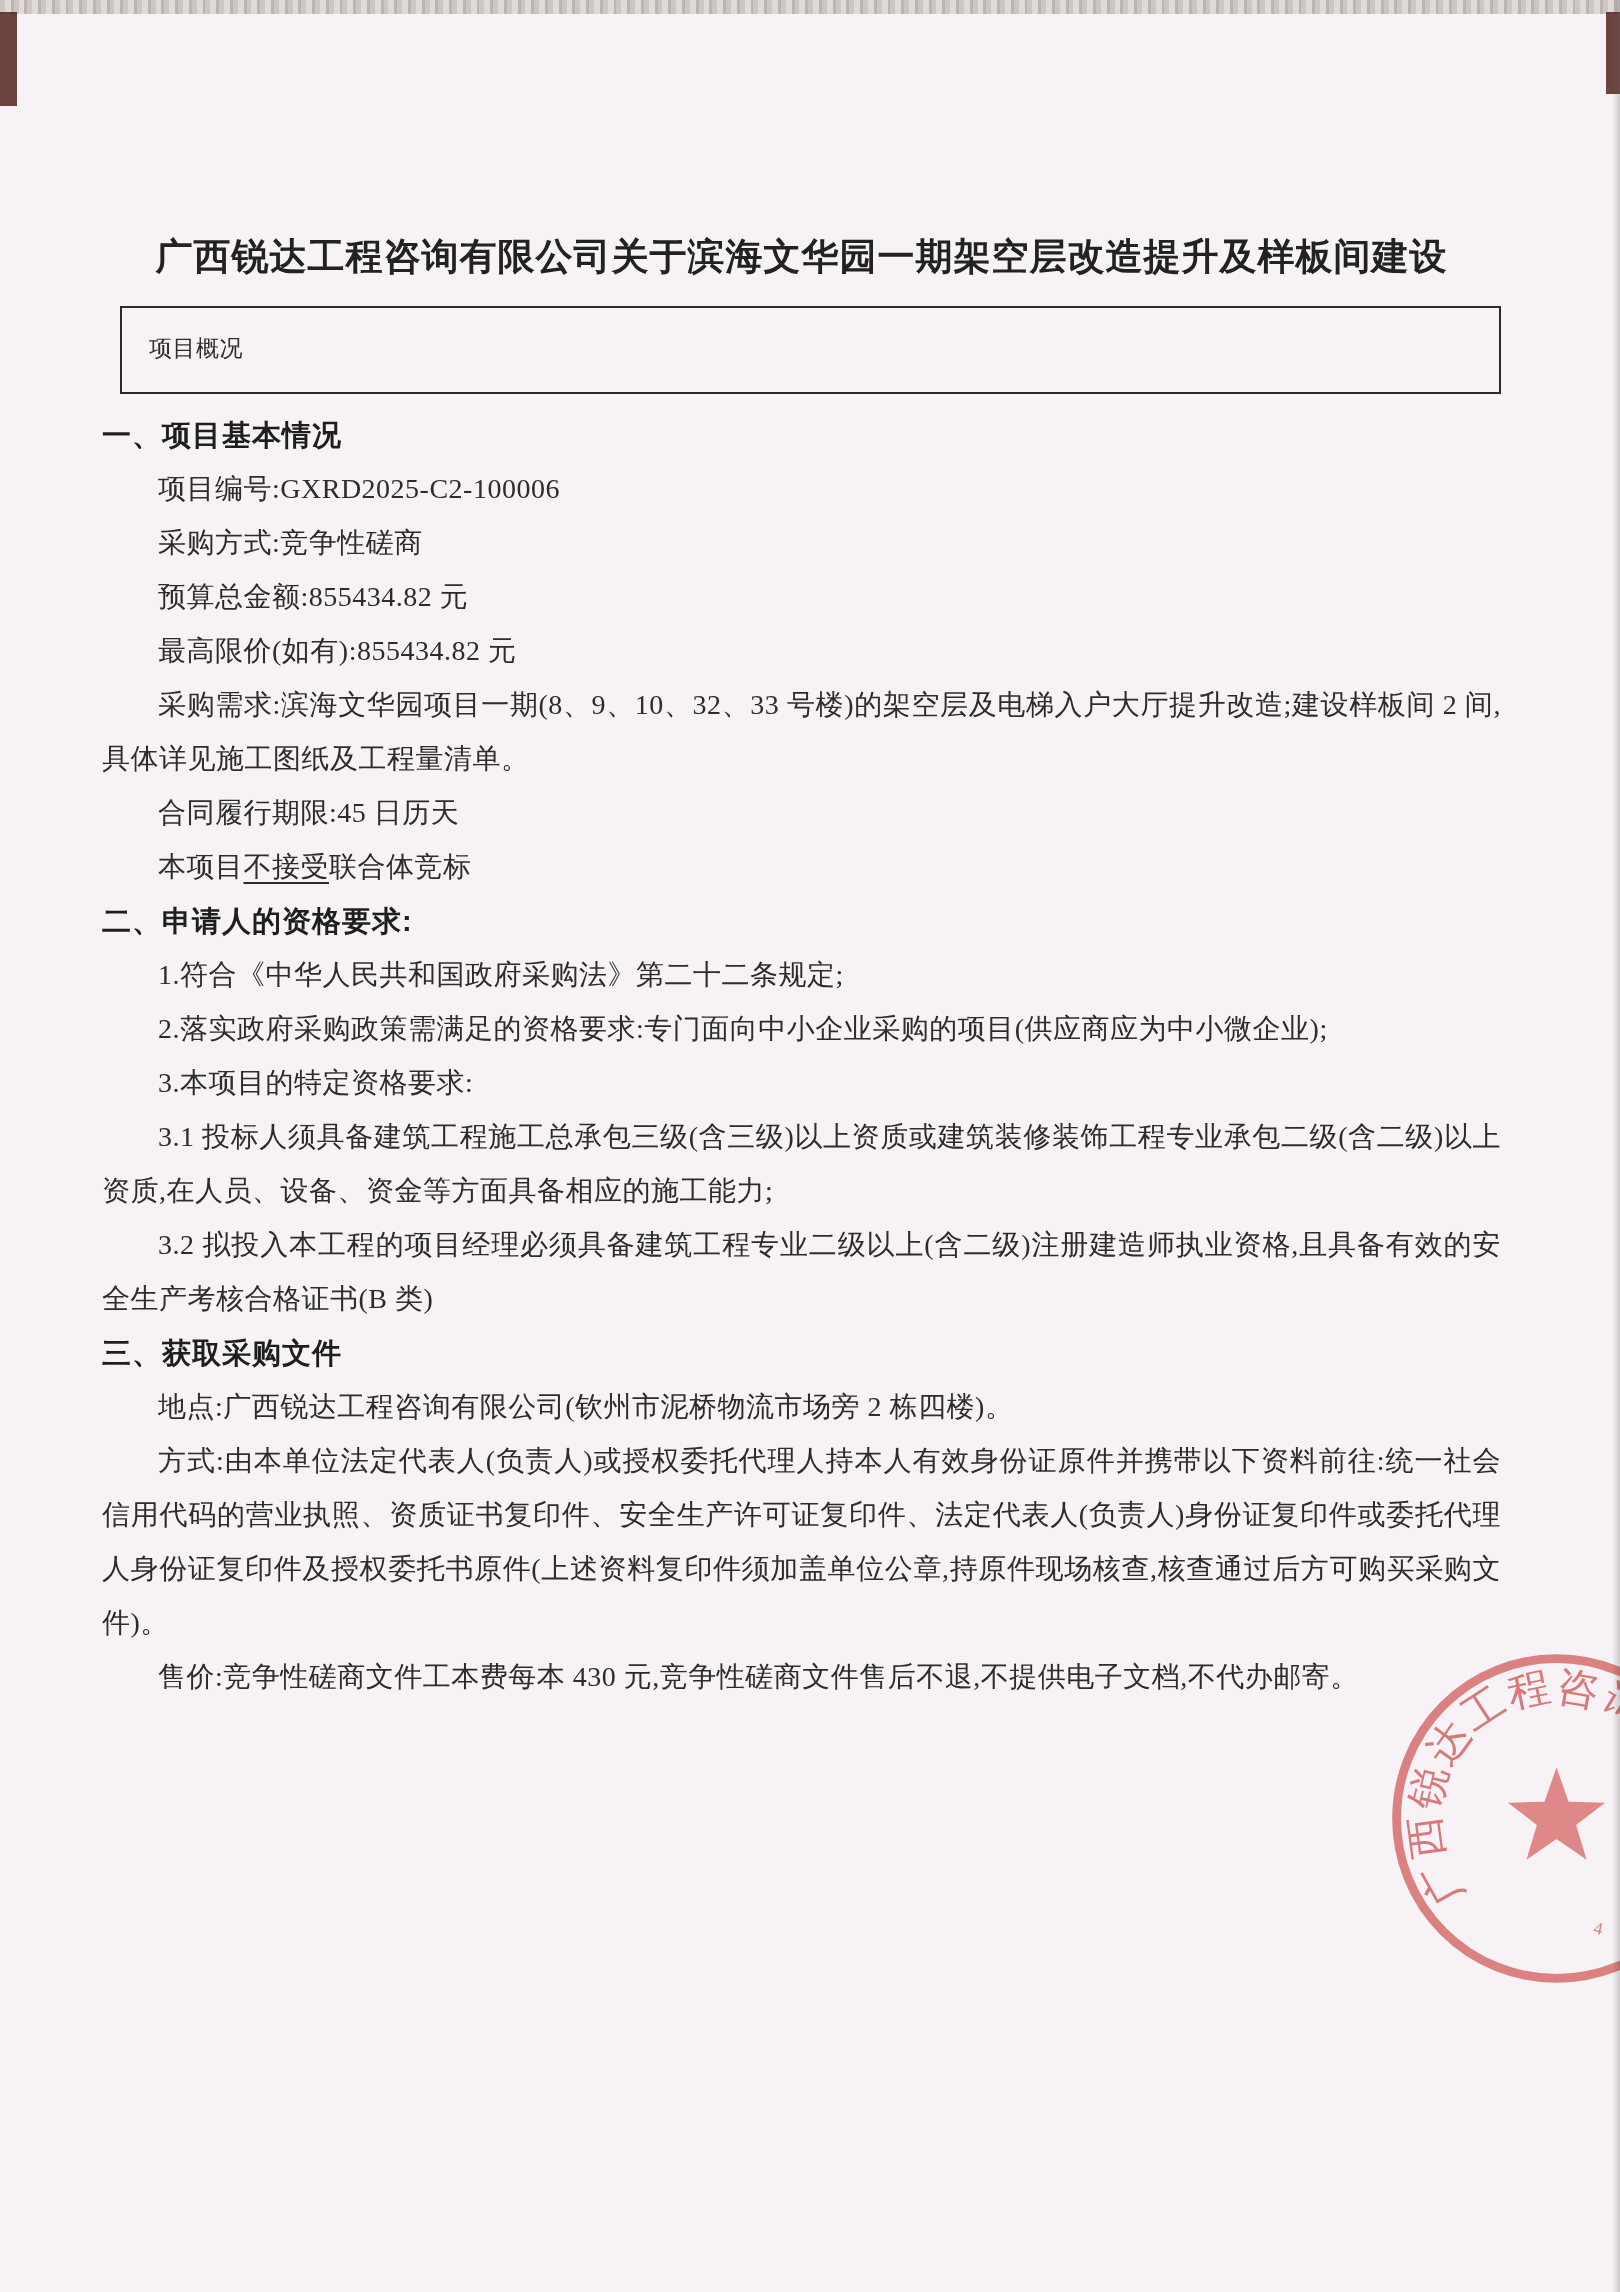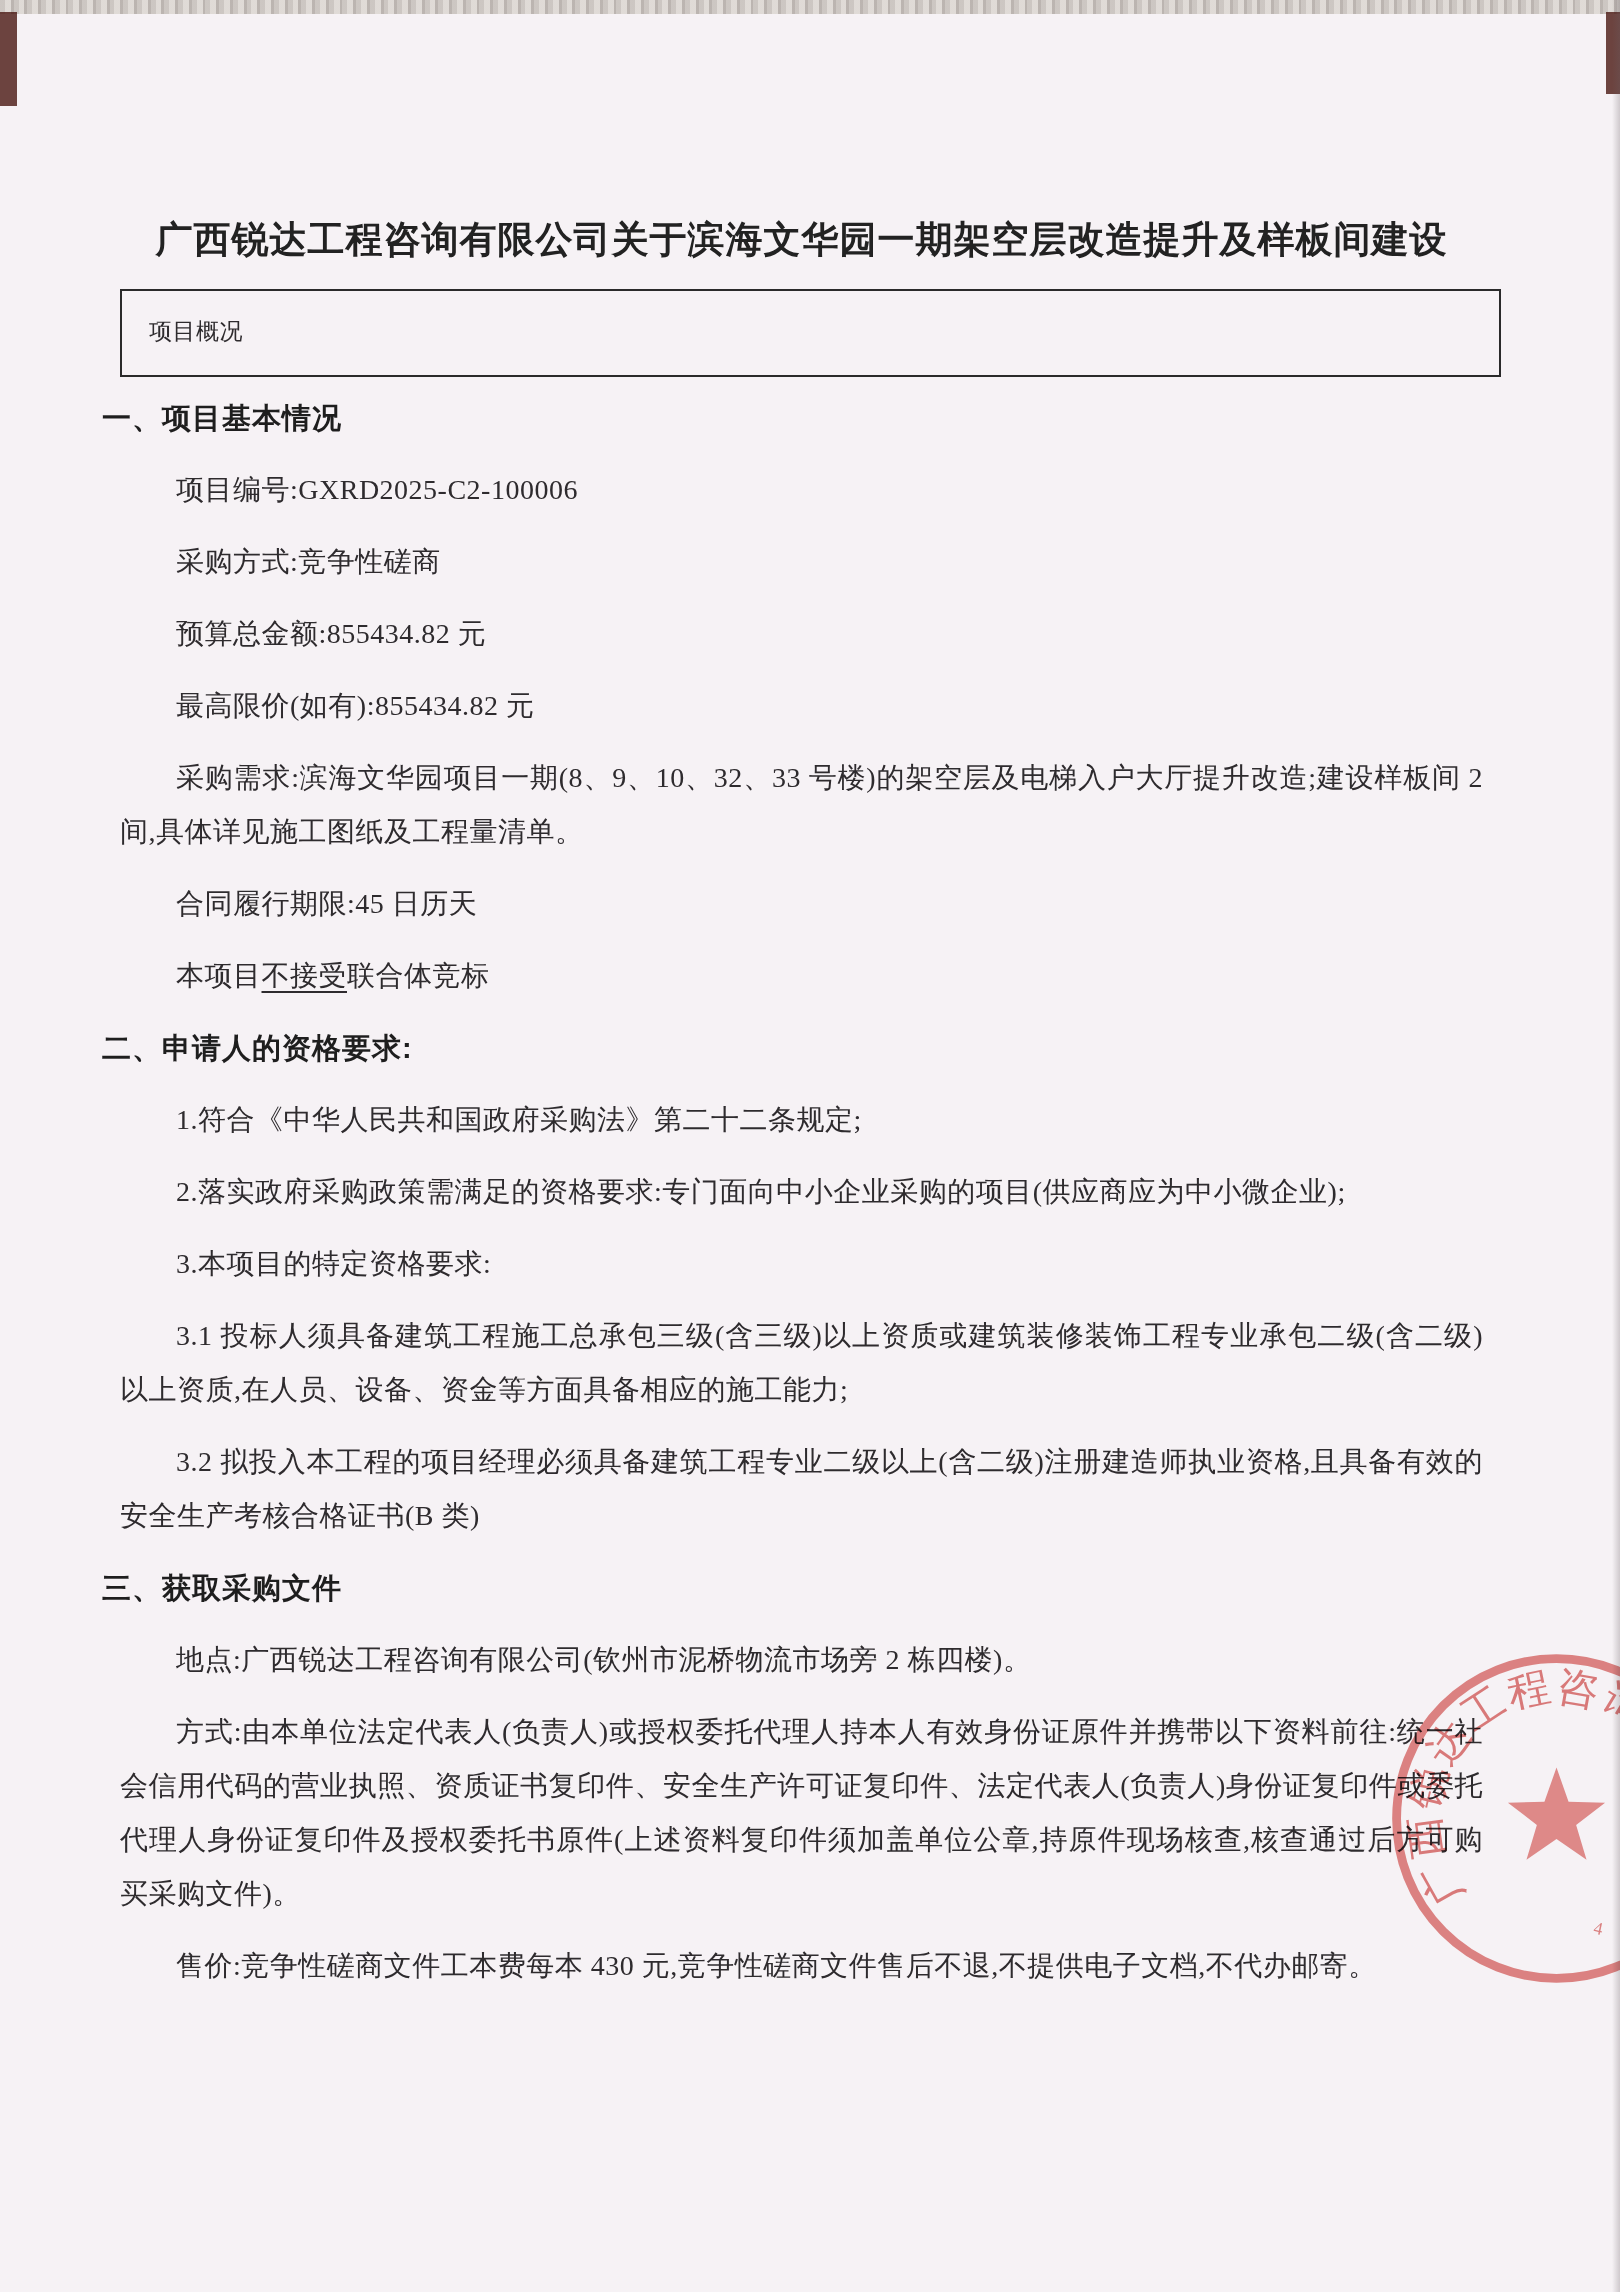--- a/index.html
+++ b/index.html
@@ -13,42 +13,42 @@
   }
   
   .scan-top{position:absolute;top:0;left:0;right:0;height:13.7px;
     background:repeating-linear-gradient(90deg,#c8c2bd 0 4.9px,#ddd8d3 4.9px 10.8px,#b5aea9 10.8px 13.7px);
     opacity:.9;}
   .corner-tl{position:absolute;left:0;top:11.8px;width:16.7px;height:94px;background:#4a1612;opacity:.8;}
   .corner-tr{position:absolute;right:0;top:11.8px;width:13.7px;height:82px;background:#4a1612;opacity:.8;}
   .edge-right{position:absolute;top:0;right:0;width:7.8px;height:100%;
     background:linear-gradient(to left,rgba(105,95,100,.28),rgba(105,95,100,0));}
 
-  .content{position:absolute;left:102px;top:0;width:1399px;}
+  .content{position:absolute;left:102px;top:17px;width:1399px;}
 
   .doc-title{
     font-size:37px;font-weight:700;color:#222;
     text-align:center;line-height:63px;letter-spacing:1px;
     margin:208px 0 17.6px 0;
   }
 
   .overview-box{
     border:2px solid #2a2a2a;
     margin-left:17.6px;
     padding:13.7px 23.5px 15.7px 27.4px;
     font-size:23px;line-height:55px;letter-spacing:0.5px;
   }
   .ov-label{margin:0;}
   .ov-para{margin:0;text-indent:2em;text-align:justify;}
 
   .sec{font-size:28px;line-height:54px;}
   .sec-basic{margin-top:13.7px;}
   .sec-h{font-size:29px;font-weight:700;margin:0;letter-spacing:1px;
     font-family:"Liberation Sans","DejaVu Sans",sans-serif;color:#1e1e1e;}
-  .para{margin:18px;text-indent:2em;text-align:justify;letter-spacing:0.5px;}
+  .para{margin:0;text-indent:2em;text-align:justify;letter-spacing:0.5px;}
   .u{text-decoration:underline;text-underline-offset:5.9px;text-decoration-thickness:2px;}
 
   .seal{
     position:absolute;left:1375px;top:1637px;width:363px;height:363px;
     mix-blend-mode:multiply;opacity:.88;pointer-events:none;
   }
 </style>
 </head>
 <body>
 

